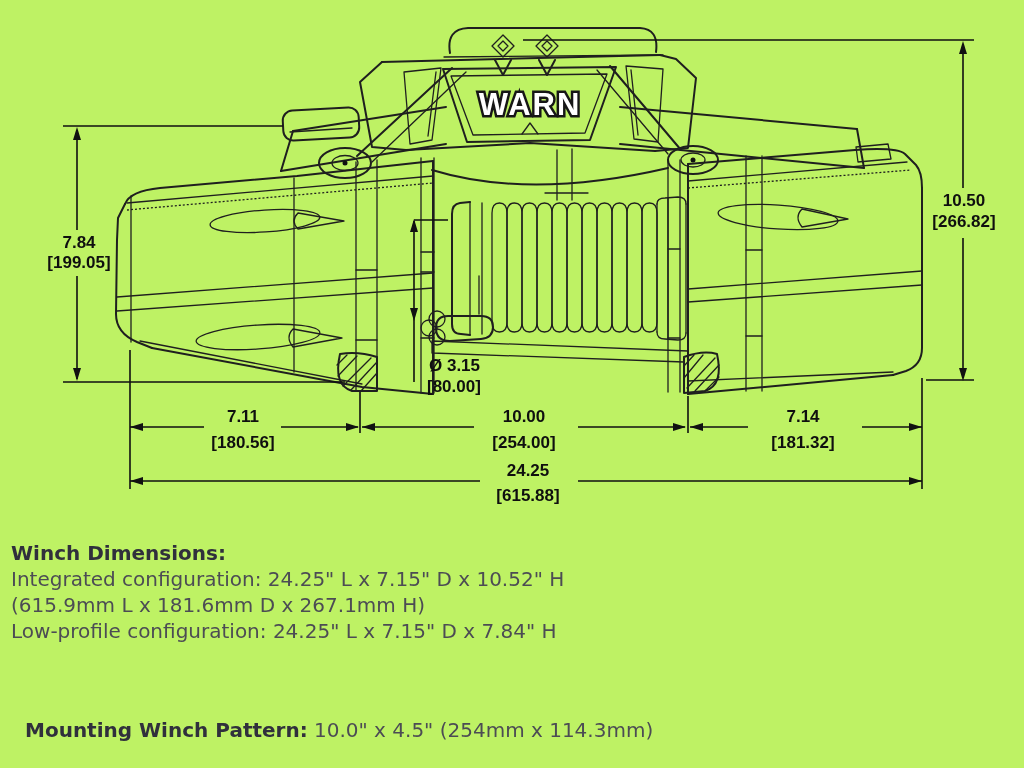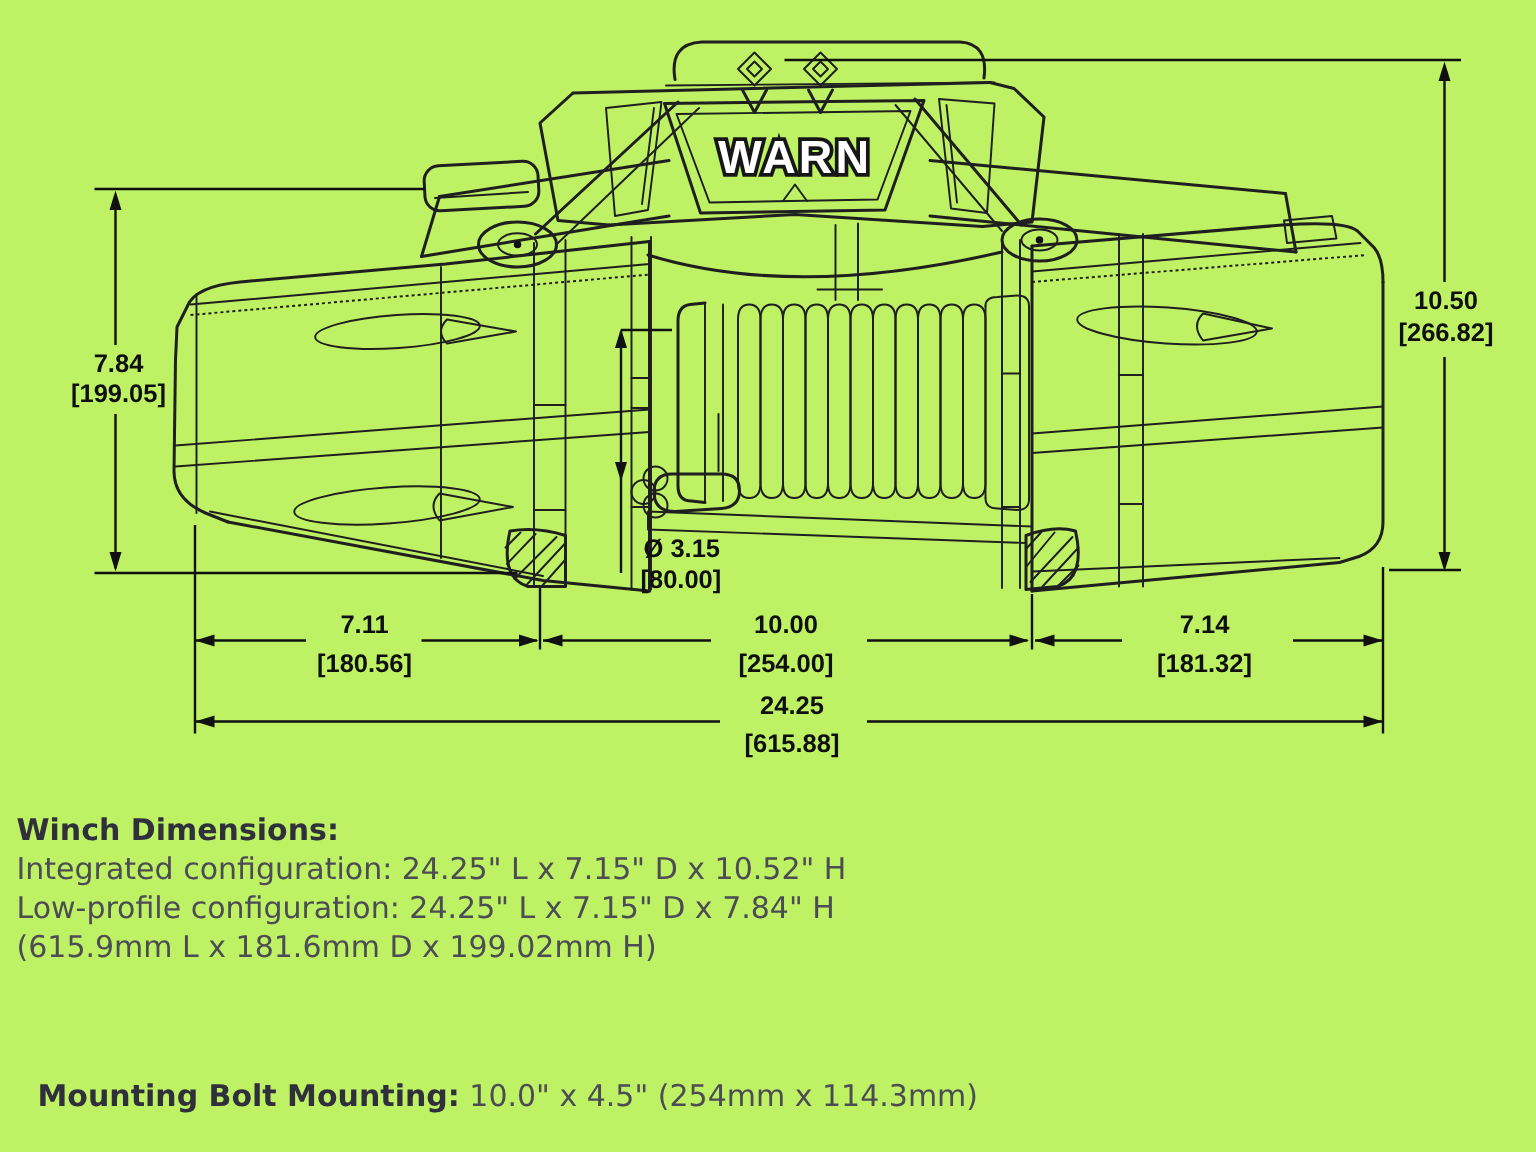--- a/index.html
+++ b/index.html
@@ -235,19 +235,19 @@
         <polygon class="arr" points="922,481 909,477 909,485"></polygon>
         <text class="dimtxt mid" x="528" y="476">24.25</text>
         <text class="dimtxt mid" x="528" y="501">[615.88]</text>
       </g>
     </g>
   </svg>
 
   <div class="specs">
     <div class="head">Winch Dimensions:</div>
     <div>Integrated configuration: 24.25" L x 7.15" D x 10.52" H</div>
+    <div>(615.9mm L x 181.6mm D x 267.1mm H)</div>
     <div>Low-profile configuration: 24.25" L x 7.15" D x 7.84" H</div>
-    <div>(615.9mm L x 181.6mm D x 199.02mm H)</div>
   </div>
 
-  <div class="mounting"><span class="head">Mounting Bolt Mounting:</span><span> 10.0" x 4.5" (254mm x 114.3mm)</span></div>
+  <div class="mounting"><span class="head">Mounting Winch Pattern:</span><span> 10.0" x 4.5" (254mm x 114.3mm)</span></div>
 
 </div>
 
 </body></html>

